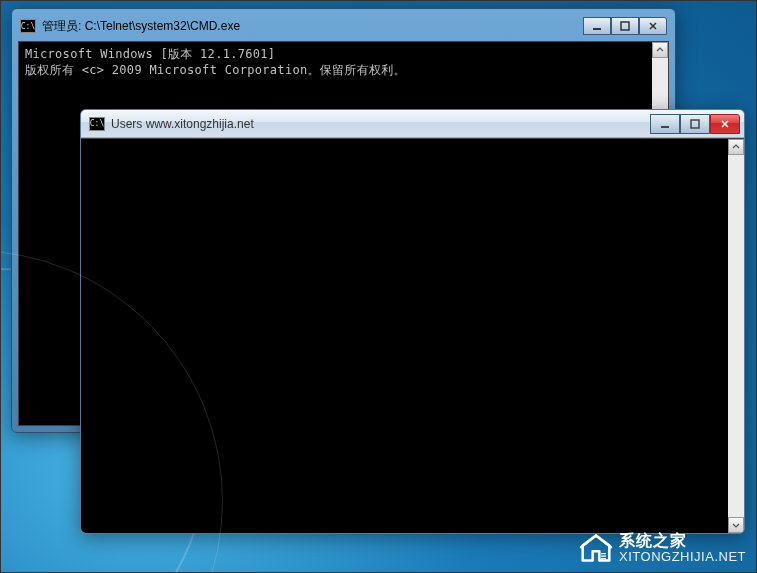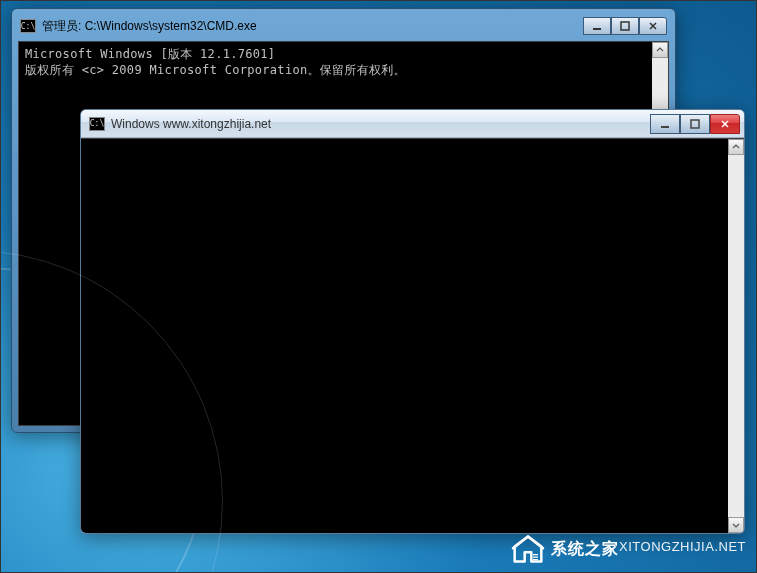--- a/index.html
+++ b/index.html
@@ -165,41 +165,41 @@
       align-items: center;
       color: #fff;
       z-index: 100;
     }
     .watermark-logo {
       width: 34px; height: 30px;
       margin-right: 6px;
     }
     .watermark-text {
       display: flex;
-      flex-direction: row;
+      flex-direction: column;
       line-height: 1.1;
     }
     .watermark-cn {
       font-size: 16px;
       font-weight: bold;
       letter-spacing: 1px;
     }
     .watermark-en {
       font-size: 13px;
       letter-spacing: 0.5px;
       opacity: 0.9;
     }
   </style>
 </head>
 <body>
 
 <div class="window cmd-window">
   <div class="cmd-titlebar">
     <div class="cmd-icon">C:\</div>
-    <div class="cmd-title">管理员: C:\Windows\system32\CMD.exe</div>
+    <div class="cmd-title">管理员: C:\Telnet\system32\CMD.exe</div>
     <div class="win-controls">
       <div class="win-btn minimize">
         <svg viewBox="0 0 10 10">
             <rect x="1" y="7" width="8" height="2" fill="#333"></rect>
           </svg>
       </div>
       <div class="win-btn maximize">
         <svg viewBox="0 0 10 10">
             <rect x="1" y="1" width="8" height="8" fill="none" stroke="#333" stroke-width="1.5"></rect>
           </svg>
@@ -227,21 +227,21 @@
             <path d="M1 3 L4 6 L7 3" fill="none" stroke="#555" stroke-width="1.2"></path>
           </svg>
       </div>
     </div>
   </div>
 </div>
 
 <div class="window telnet-window">
   <div class="telnet-titlebar">
     <div class="cmd-icon">C:\</div>
-    <div class="telnet-title">Windows www.xitongzhijia.net</div>
+    <div class="telnet-title">Users www.xitongzhijia.net</div>
     <div class="win-controls telnet-controls">
       <div class="win-btn minimize">
         <svg viewBox="0 0 10 10">
             <rect x="1" y="7" width="8" height="2" fill="#444"></rect>
           </svg>
       </div>
       <div class="win-btn maximize">
         <svg viewBox="0 0 10 10">
             <rect x="1" y="1" width="8" height="8" fill="none" stroke="#444" stroke-width="1.5"></rect>
           </svg>

